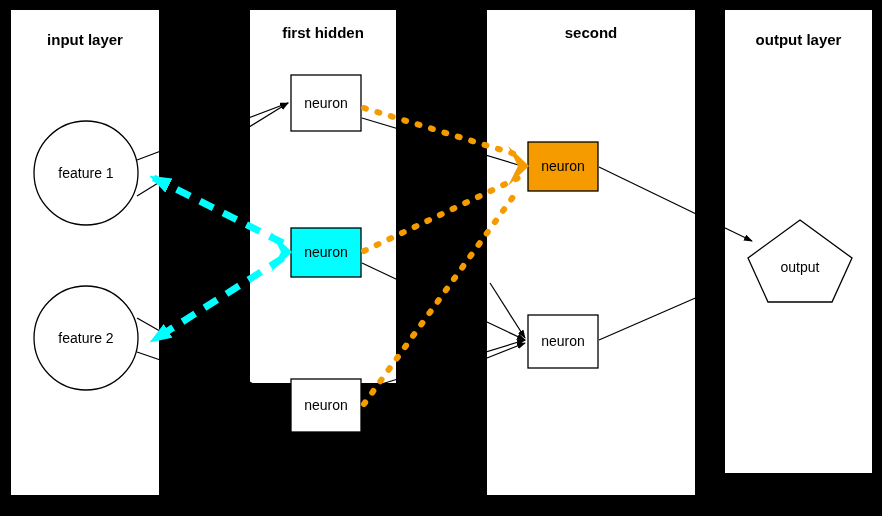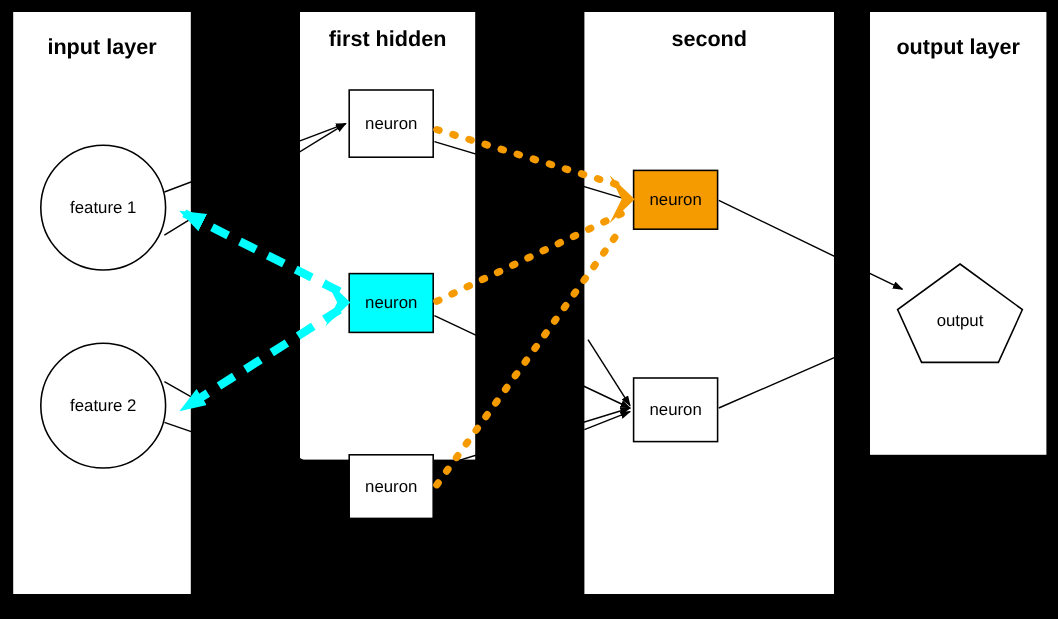--- a/index.html
+++ b/index.html
@@ -12,21 +12,21 @@
   }
   .panel{
     position:absolute;
     background:#ffffff;
   }
   .panel-title{
     position:absolute;
     left:0;right:0;
     text-align:center;
     font-weight:bold;
-    font-size:18px;
+    font-size:15px;
     color:#000;
     line-height:19px;
     letter-spacing:0px;
   }
   svg.overlay{
     position:absolute;left:0;top:0;
     width:882px;height:516px;
     pointer-events:none;
   }
   .node-label{
@@ -57,21 +57,21 @@
       <div>first hidden</div>
     </div>
   </div>
 
   <div class="panel" style="left:487px;top:10px;width:172px;height:485px;padding-left:36px;">
     <div class="panel-title" style="top:13px;">
       <div>second</div>
     </div>
   </div>
 
-  <div class="panel" style="left:725px;top:10px;width:147px;height:369px;">
+  <div class="panel" style="left:725px;top:10px;width:147px;height:463px;">
     <div class="panel-title" style="top:20px;">
       <div>output layer</div>
     </div>
   </div>
 
   <svg class="overlay" viewBox="0 0 882 516">
     <defs>
       <marker id="arrowBlack" markerWidth="9" markerHeight="9" refX="8" refY="3.2" orient="auto" markerUnits="userSpaceOnUse">
         <path d="M0,0 L9,3.2 L0,6.4 z" fill="#000"></path>
       </marker>

